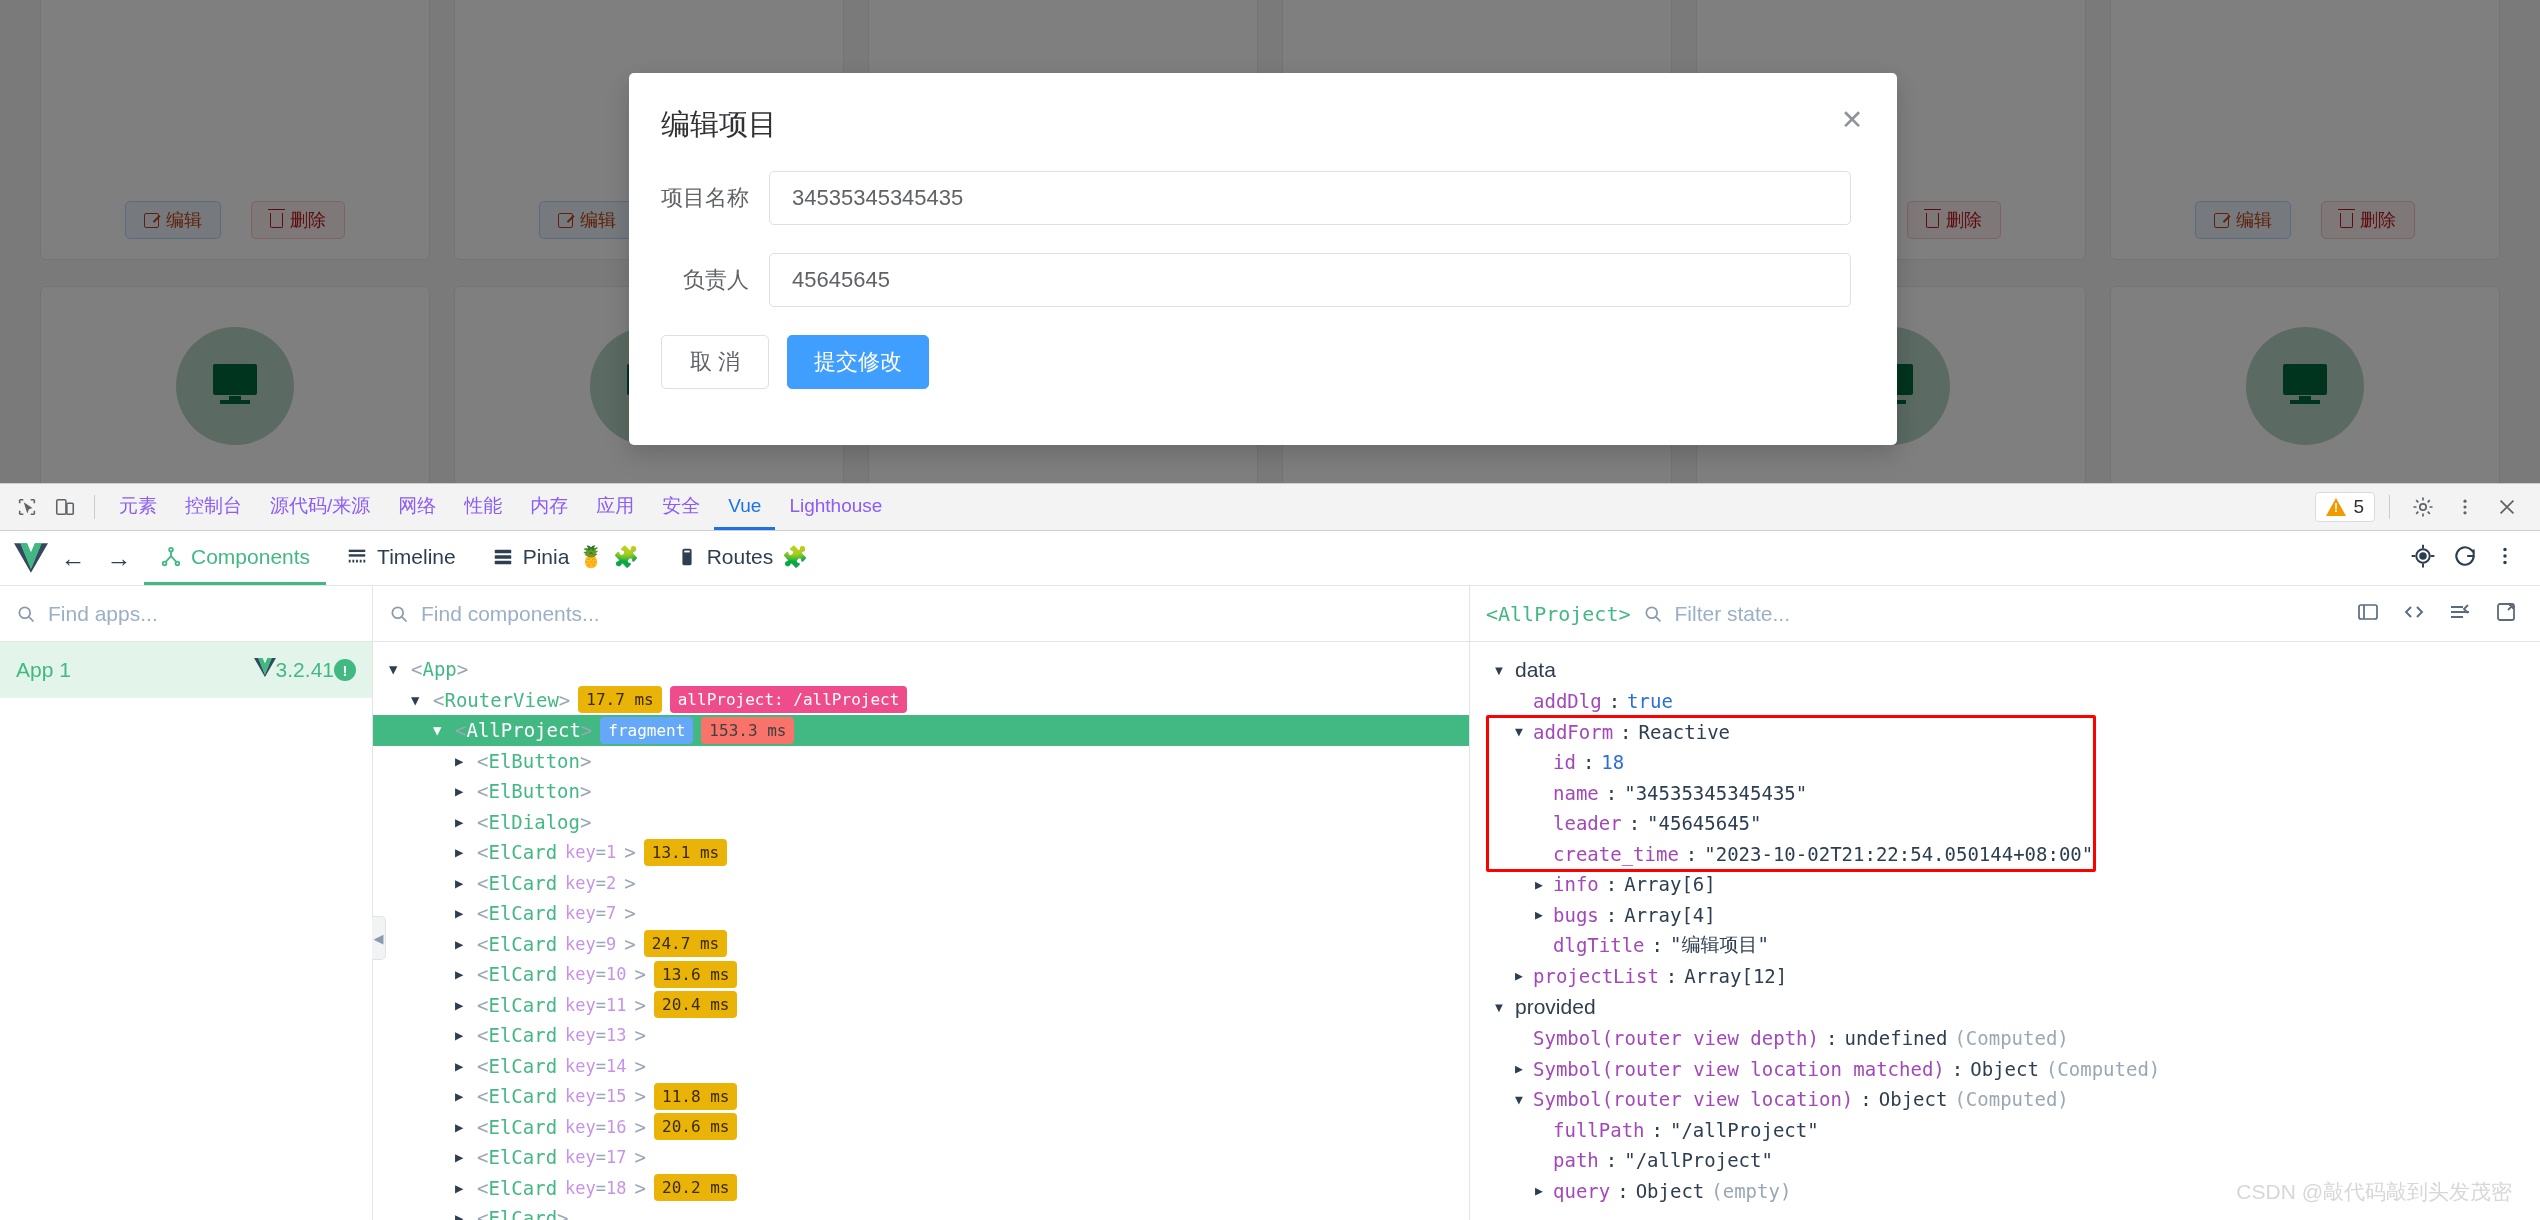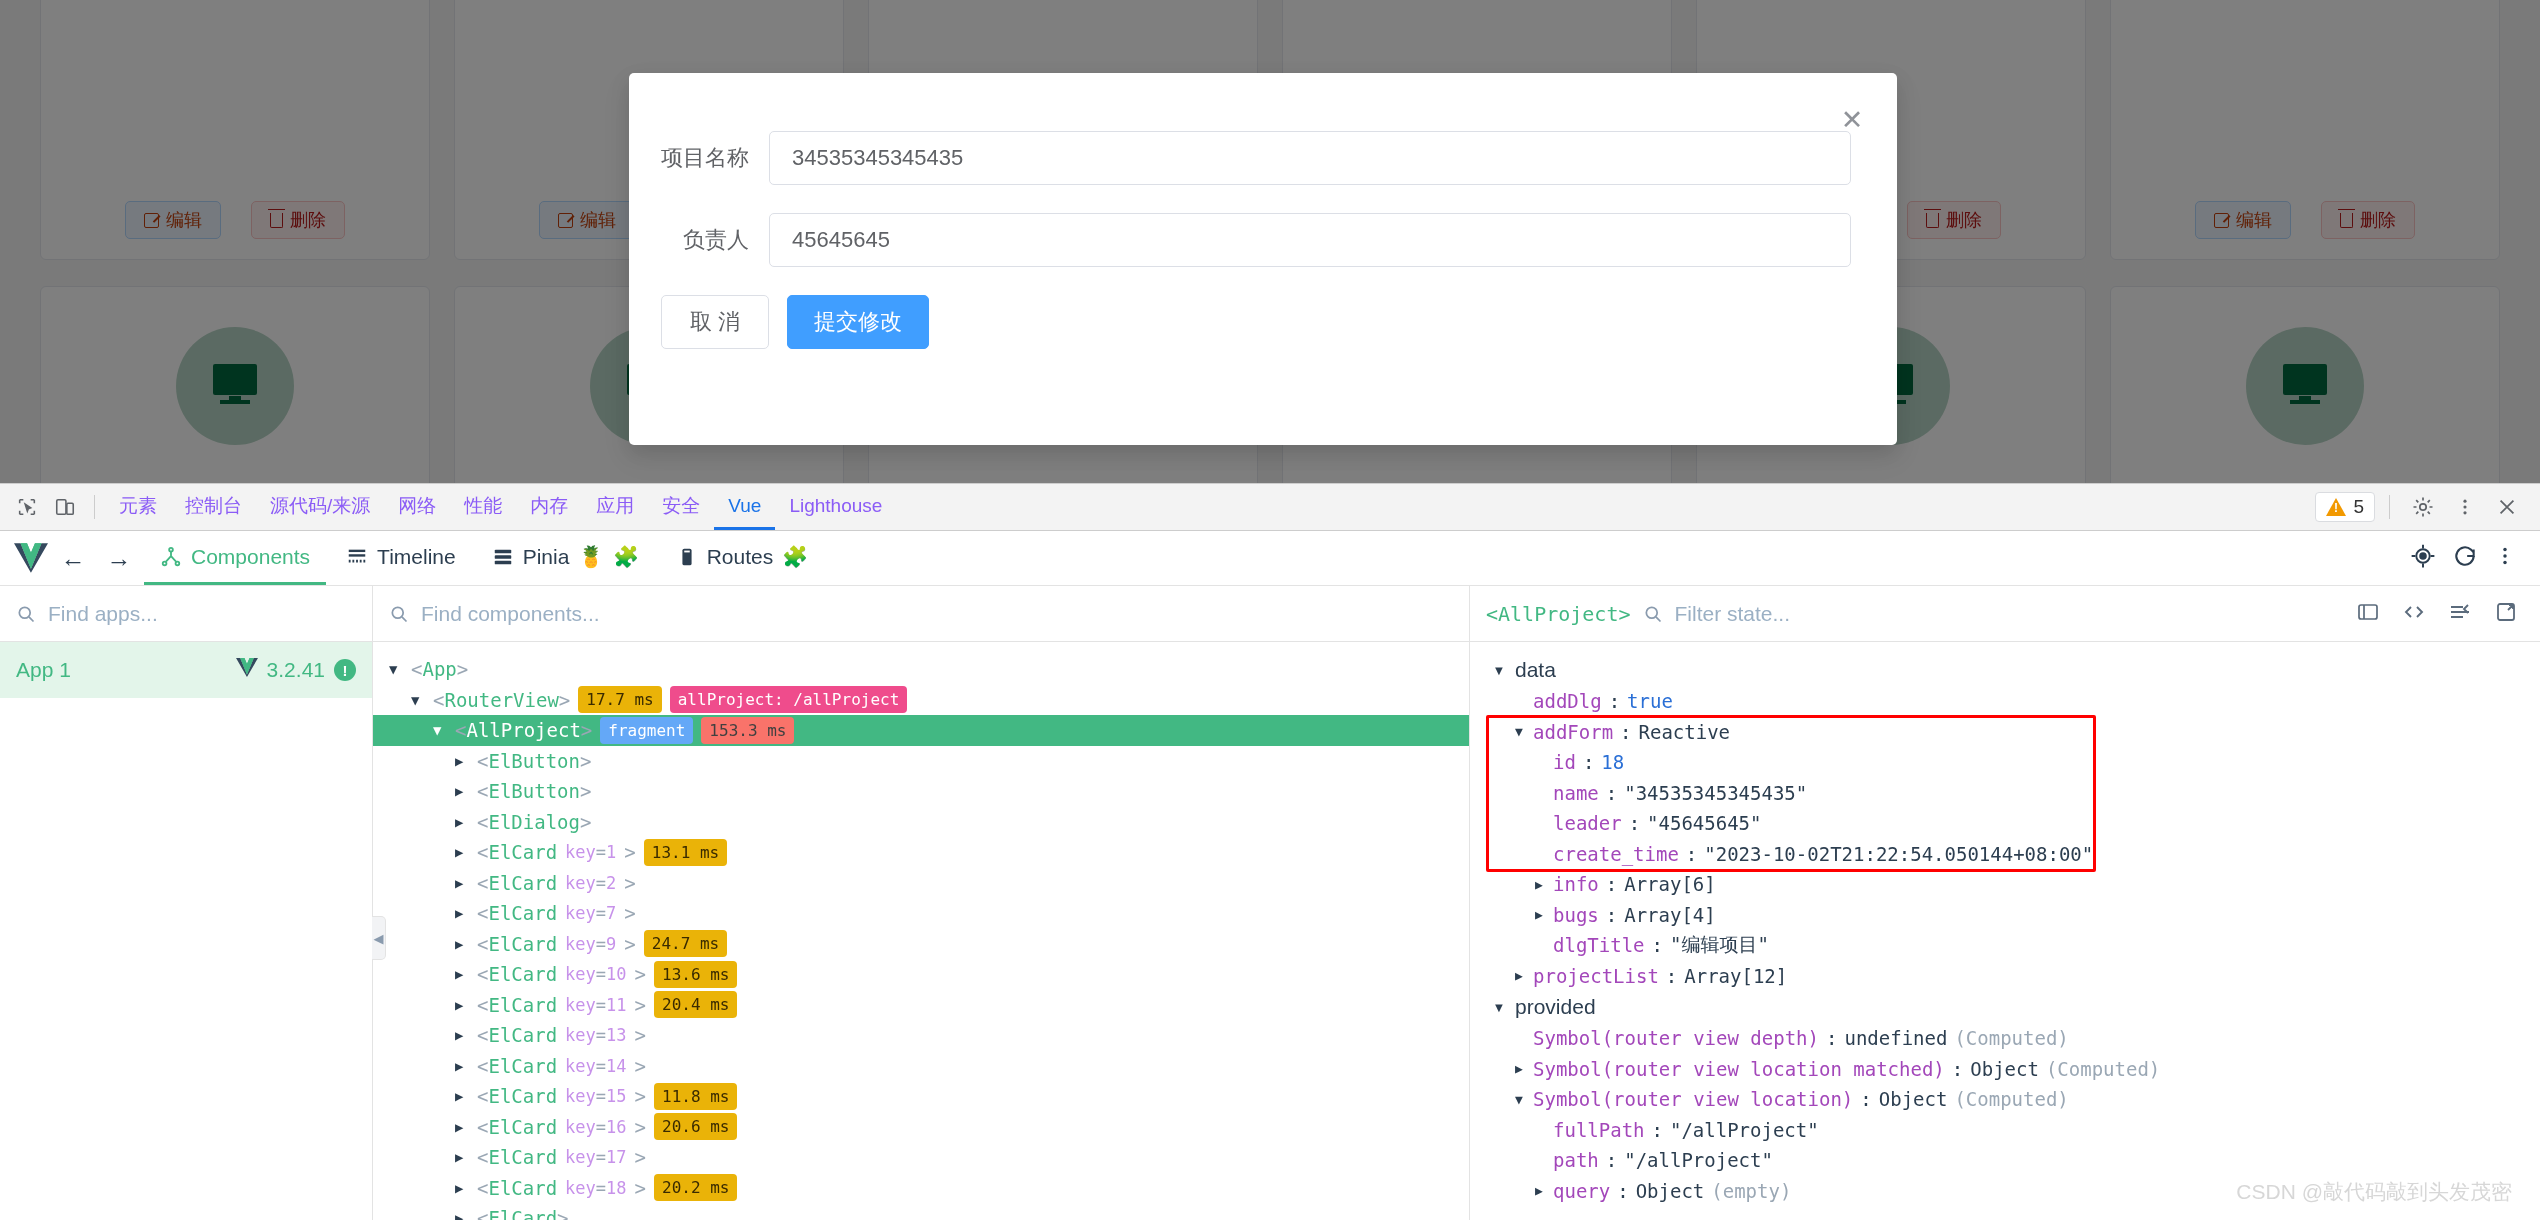--- a/index.html
+++ b/index.html
@@ -185,21 +185,21 @@
     border: none; outline: none; font-size: 21px; color: #2c3e50;
     background: transparent; flex: 1;
     font-family: "Liberation Sans", sans-serif;
   }
   .search-inp::placeholder { color: #9bb0c4; }
 
   .app-item {
     display: flex; align-items: center; height: 56px; padding: 0 16px;
     background: #e3f5ea; color: #42b883; font-size: 21px; cursor: pointer;
   }
-  .app-ver { margin-left: auto; display: flex; align-items: center; gap: 9px; }
+  .app-ver { margin-left: auto; display: flex; align-items: center; }
   .badge-dot {
     width: 22px; height: 22px; border-radius: 50%; background: #42b883;
     color: #fff; font-size: 15px; font-weight: bold; display: flex;
     align-items: center; justify-content: center;
   }
 
   .tree {
     flex: 1; overflow: hidden; padding: 12px 0 0 0;
     font-family: "DejaVu Sans Mono", "Liberation Mono", monospace;
     font-size: 19px;
@@ -417,20 +417,21 @@
             <span class="base"></span>
           </span>
         </div>
       </div>
     </div>
   <div id="page-scrim"></div>
 </div>
 
 <div id="dialog">
   <div class="dlg-header">
+    <div class="dlg-title">编辑项目</div>
     <button class="dlg-close">✕</button>
   </div>
   <div class="dlg-body">
     <div class="form-row">
       <div class="form-label">项目名称</div>
       <input class="form-input" value="34535345345435" placeholder="请输入项目名称" style="">
     </div>
     <div class="form-row">
       <div class="form-label">负责人</div>
       <input class="form-input" value="45645645" placeholder="请输入负责人" style="">

